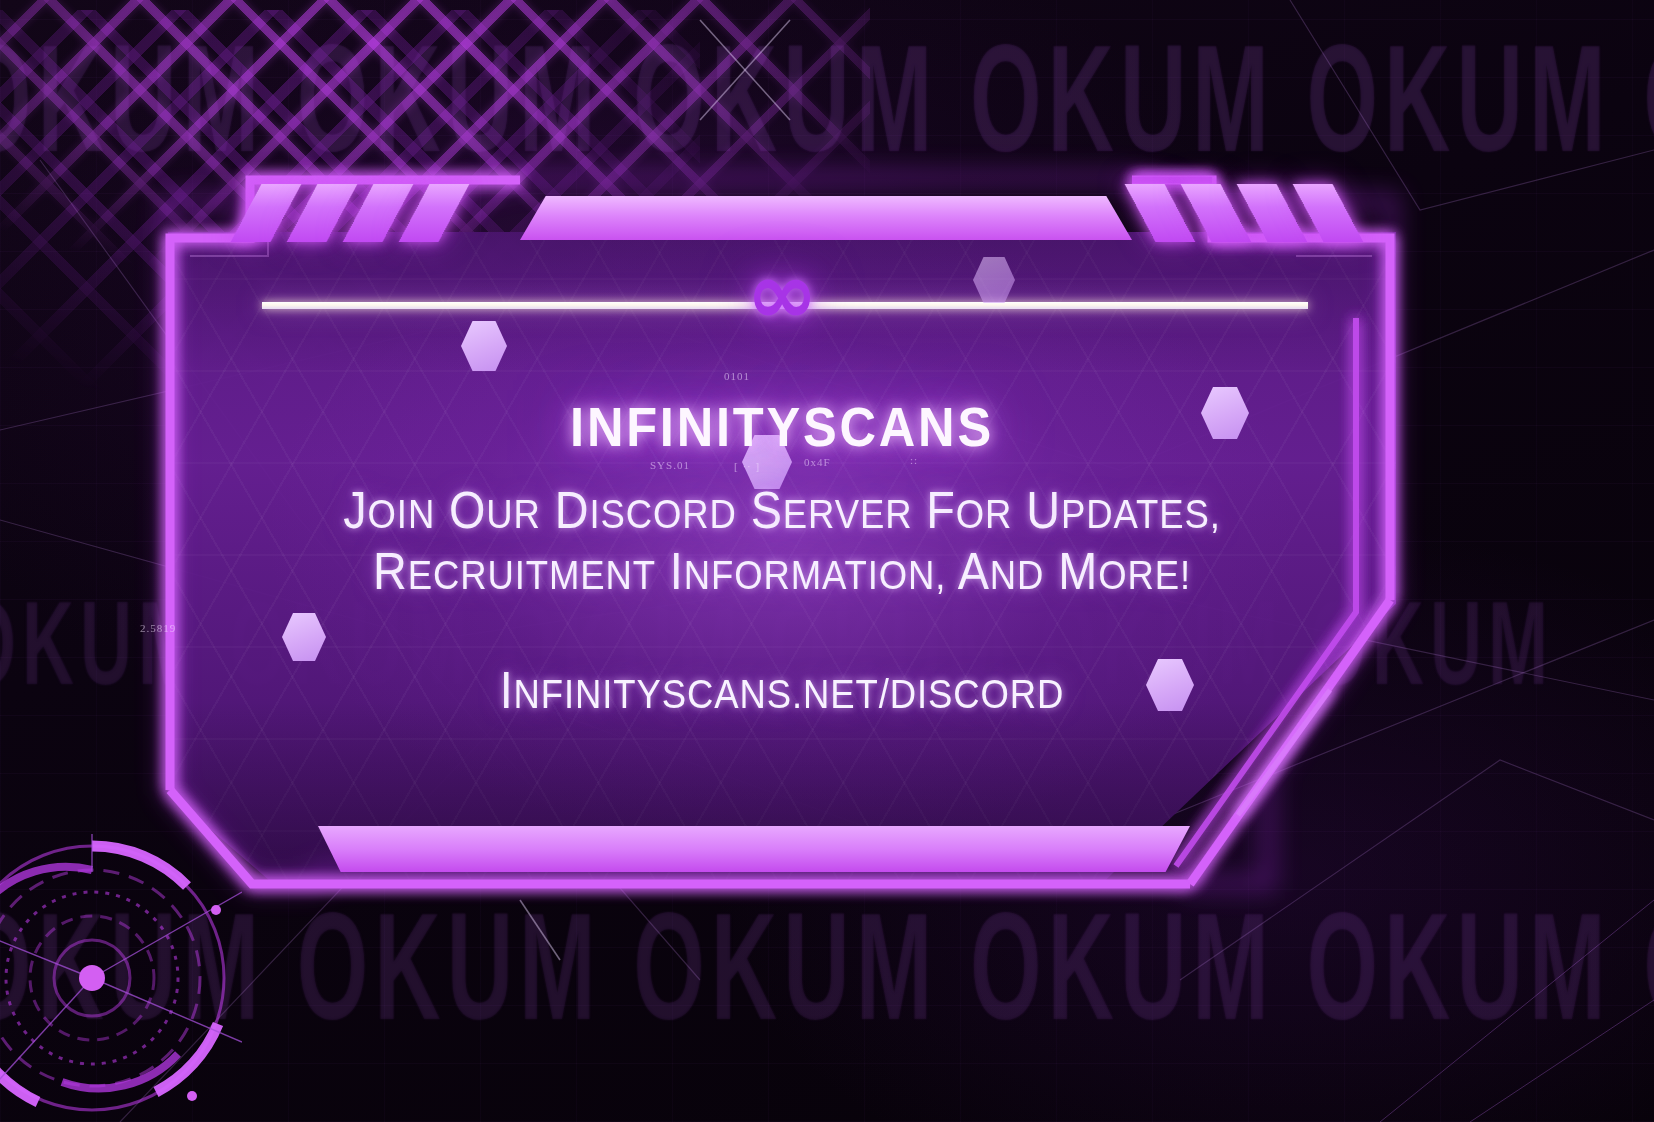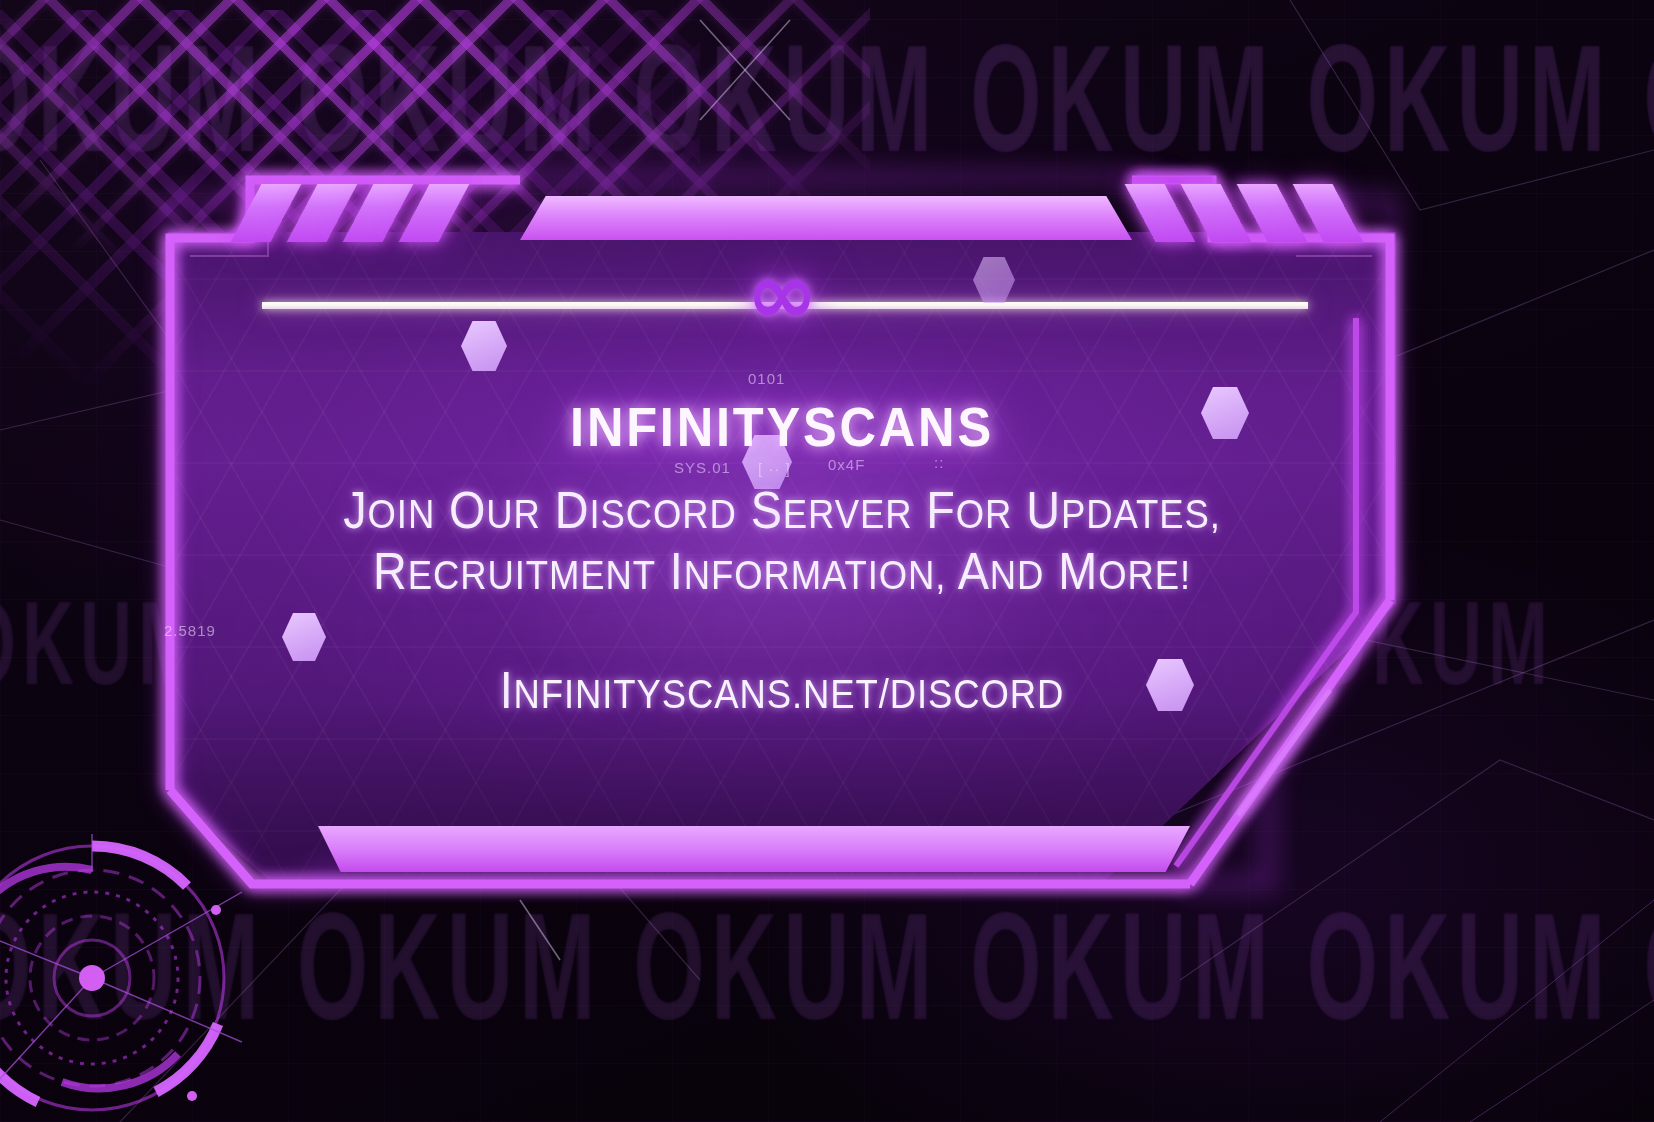--- a/index.html
+++ b/index.html
@@ -188,26 +188,25 @@
     letter-spacing:1px;
     color:#f8f2ff;
     transform:scaleX(.9);
     text-shadow:0 0 8px rgba(235,200,255,.7), 0 0 22px rgba(190,110,245,.55);
   }
   .smallcap{ font-size:.78em; }
 
   
   .microtext{
     position:absolute;
-    font-family:Liberation Sans, sans-serif;
-    font-size:15px;
+    font-family:Liberation Serif, serif;
+    font-size:11px;
     color:rgba(245,230,255,.55);
     letter-spacing:1px;
     white-space:nowrap;
-    margin-left:24px;
   }
 </style>
 </head>
 <body>
 
 <div id="stage">
 
   <div class="bg-base"></div>
   <div class="bg-grid"></div>
 

